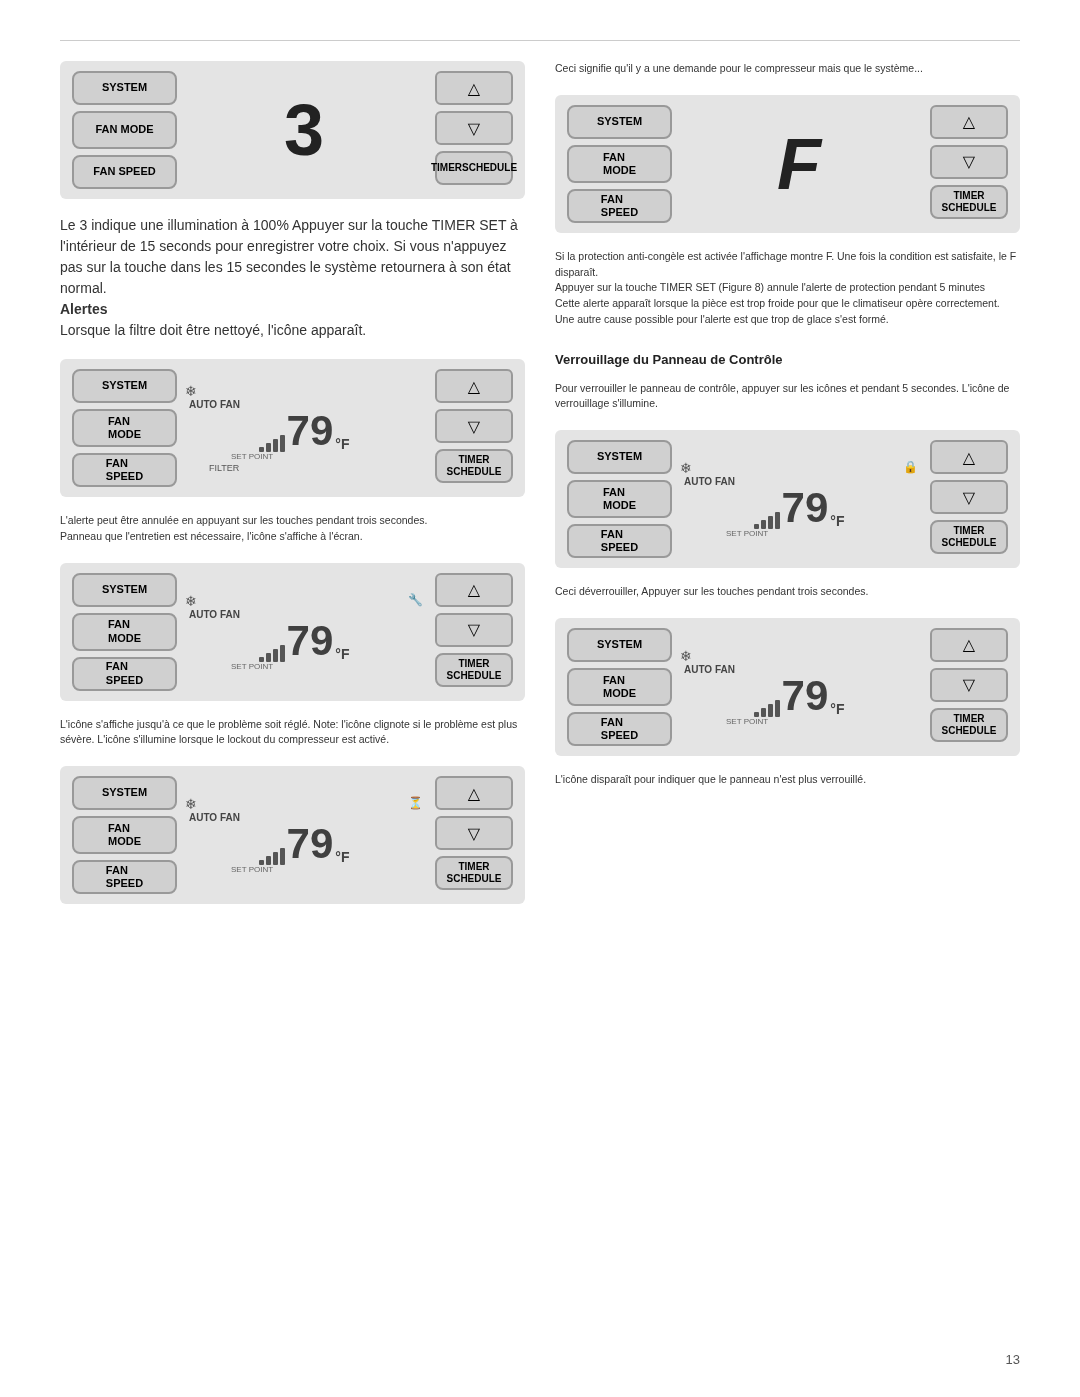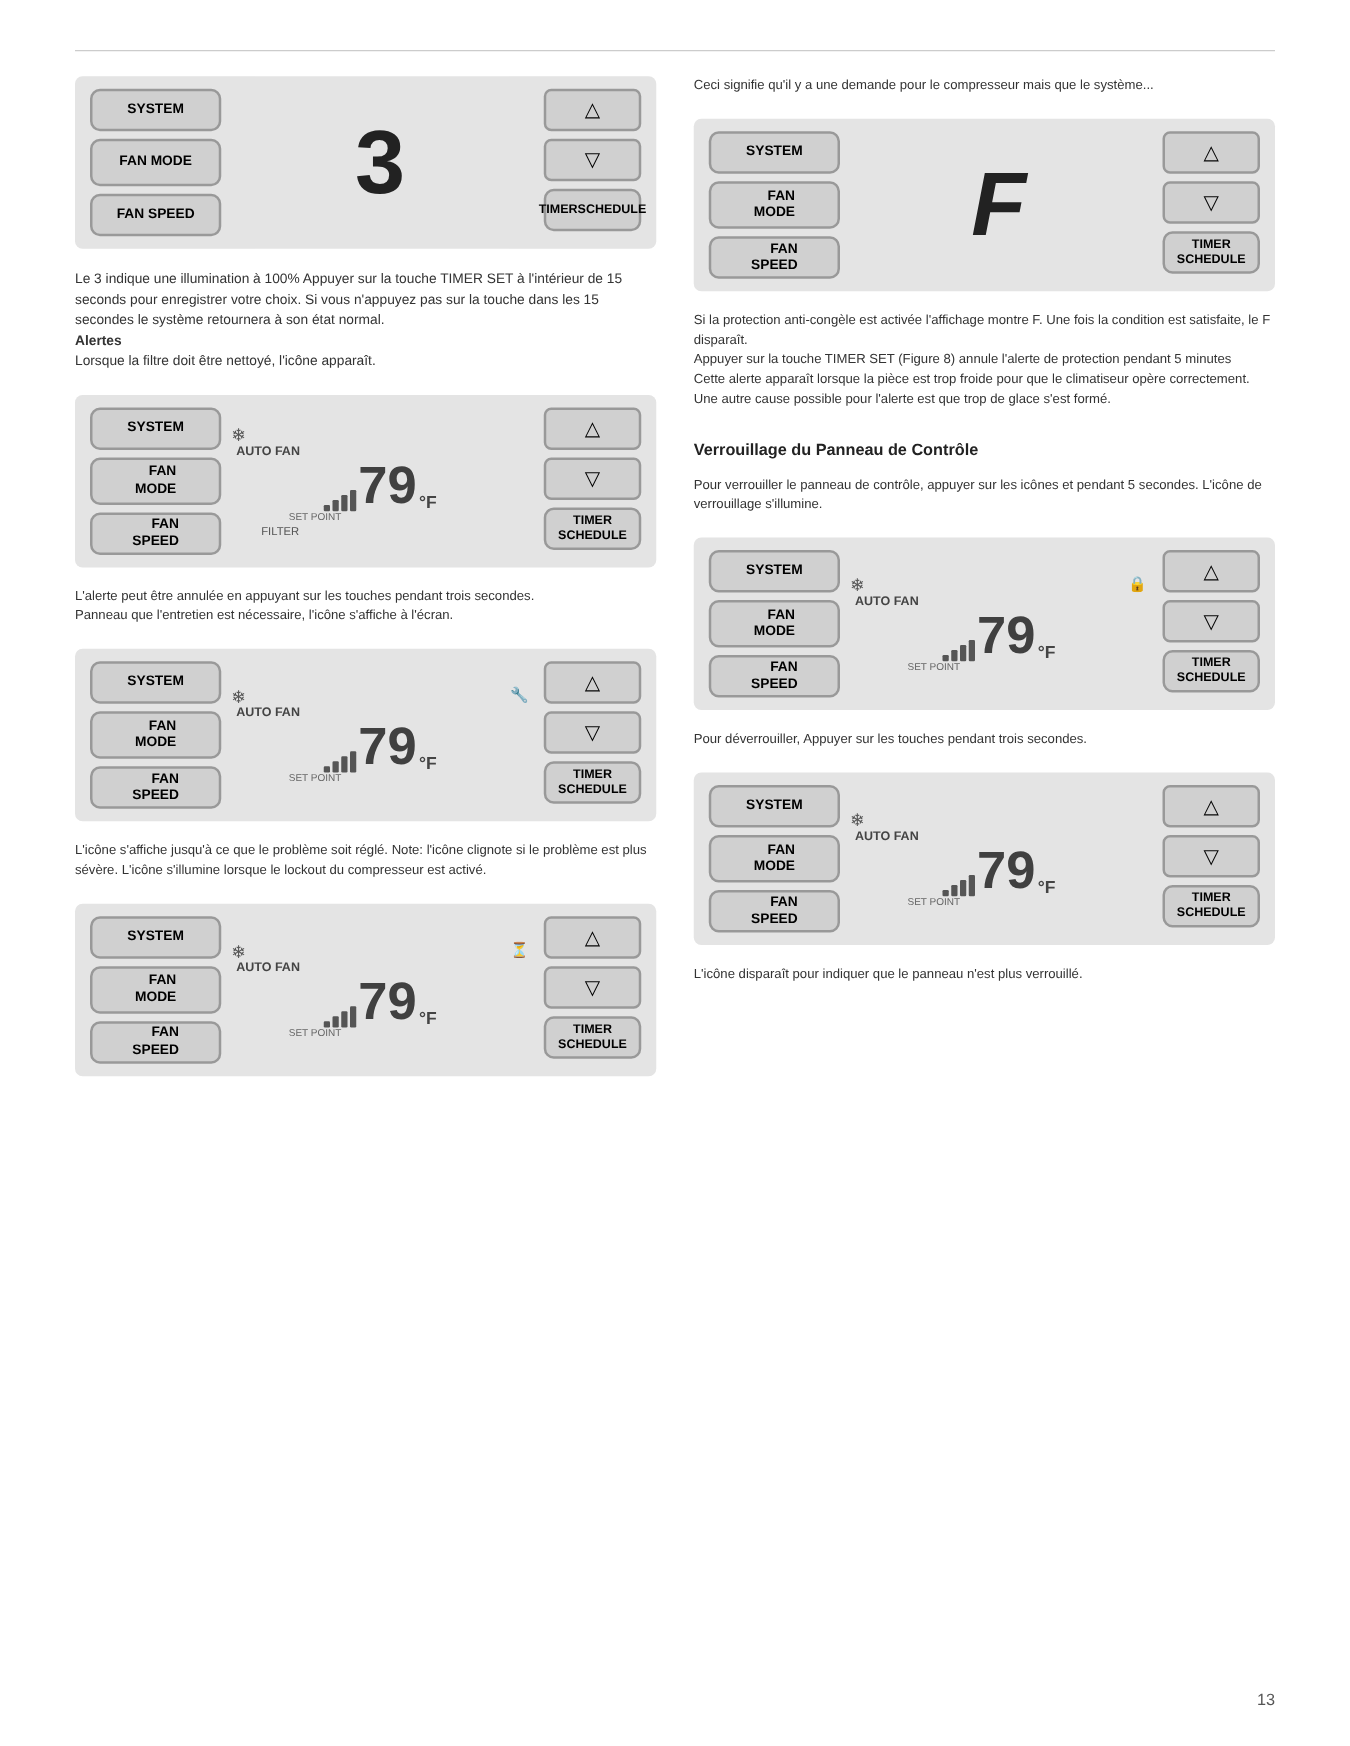--- a/index.html
+++ b/index.html
@@ -36,21 +36,21 @@
       flex-direction: column;
       gap: 10px;
     }
 
     .btn {
       background: #d0d0d0;
       border: 2px solid #999;
       border-radius: 8px;
       font-weight: bold;
       font-size: 11px;
-      text-align: right;
+      text-align: left;
       padding: 5px 21px;
       line-height: 1.2;
       cursor: pointer;
       display: flex;
       align-items: center;
       justify-content: center;
     }
 
     .btn-system { height: 34px; }
     .btn-fan-mode { height: 38px; }
@@ -135,21 +135,21 @@
 
     .degree-f {
       font-size: 14px;
       font-weight: bold;
       color: #444;
       margin-top: 4px;
     }
 
     
     .text-block {
-      font-size: 11px;
+      font-size: 14px;
       color: #333;
       line-height: 1.5;
       margin-bottom: 8px;
     }
 
     .text-block-small {
       font-size: 10.5px;
       color: #333;
       line-height: 1.5;
       margin-bottom: 8px;
@@ -472,21 +472,21 @@
             <div class="p-right">
               <div class="btn-arrow">△</div>
               <div class="btn-arrow">▽</div>
               <div class="btn btn-timer">TIMER<br>SCHEDULE</div>
             </div>
           </div>
         </div>
       </div>
 
       <div class="text-block-small">
-        <span>Pour déverrouiller, Appuyer sur les touches pendant trois secondes.</span>
+        <span>Ceci déverrouiller, Appuyer sur les touches pendant trois secondes.</span>
       </div>
 
       <div class="panel-wrap">
         <div class="panel-bg">
           <div class="panel-grid">
             <div class="p-left">
               <div class="btn btn-system">SYSTEM</div>
               <div class="btn btn-fan-mode">FAN<br>MODE</div>
               <div class="btn btn-fan-speed">FAN<br>SPEED</div>
             </div>

